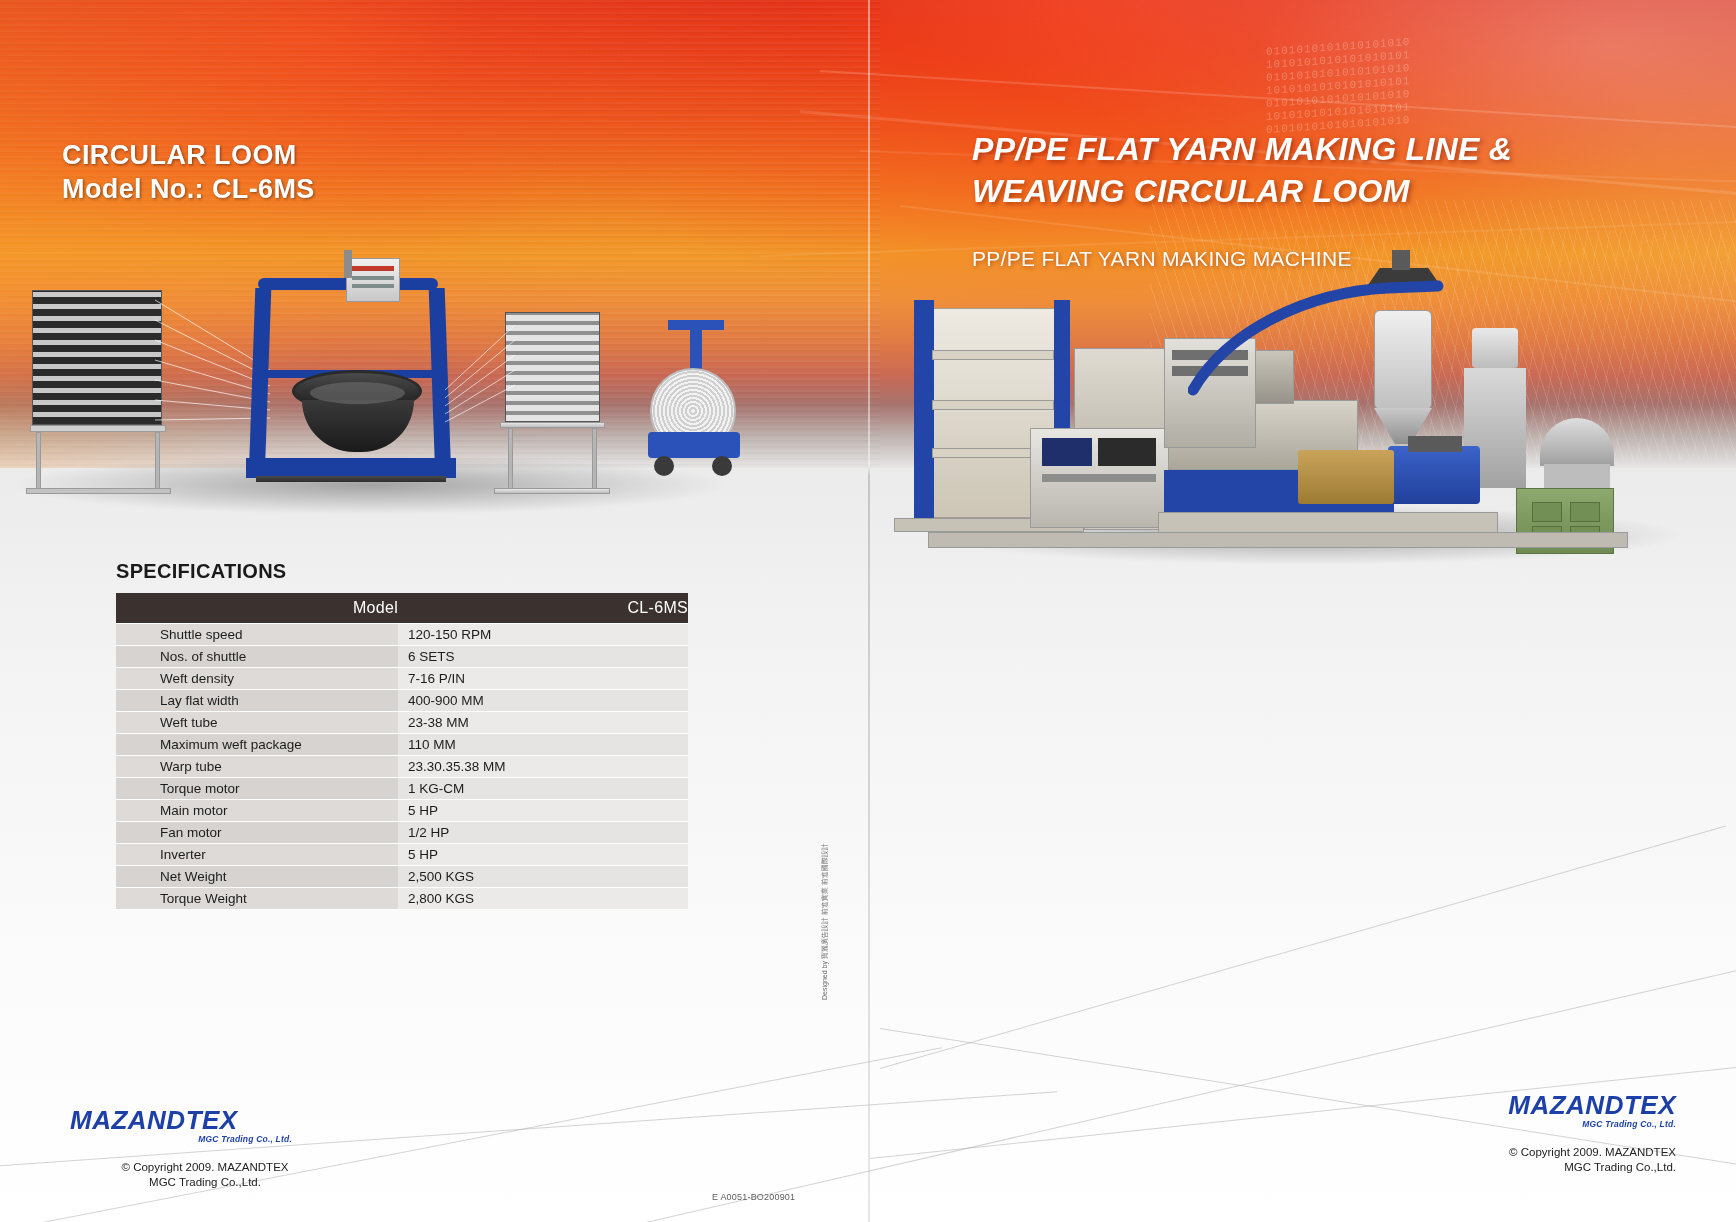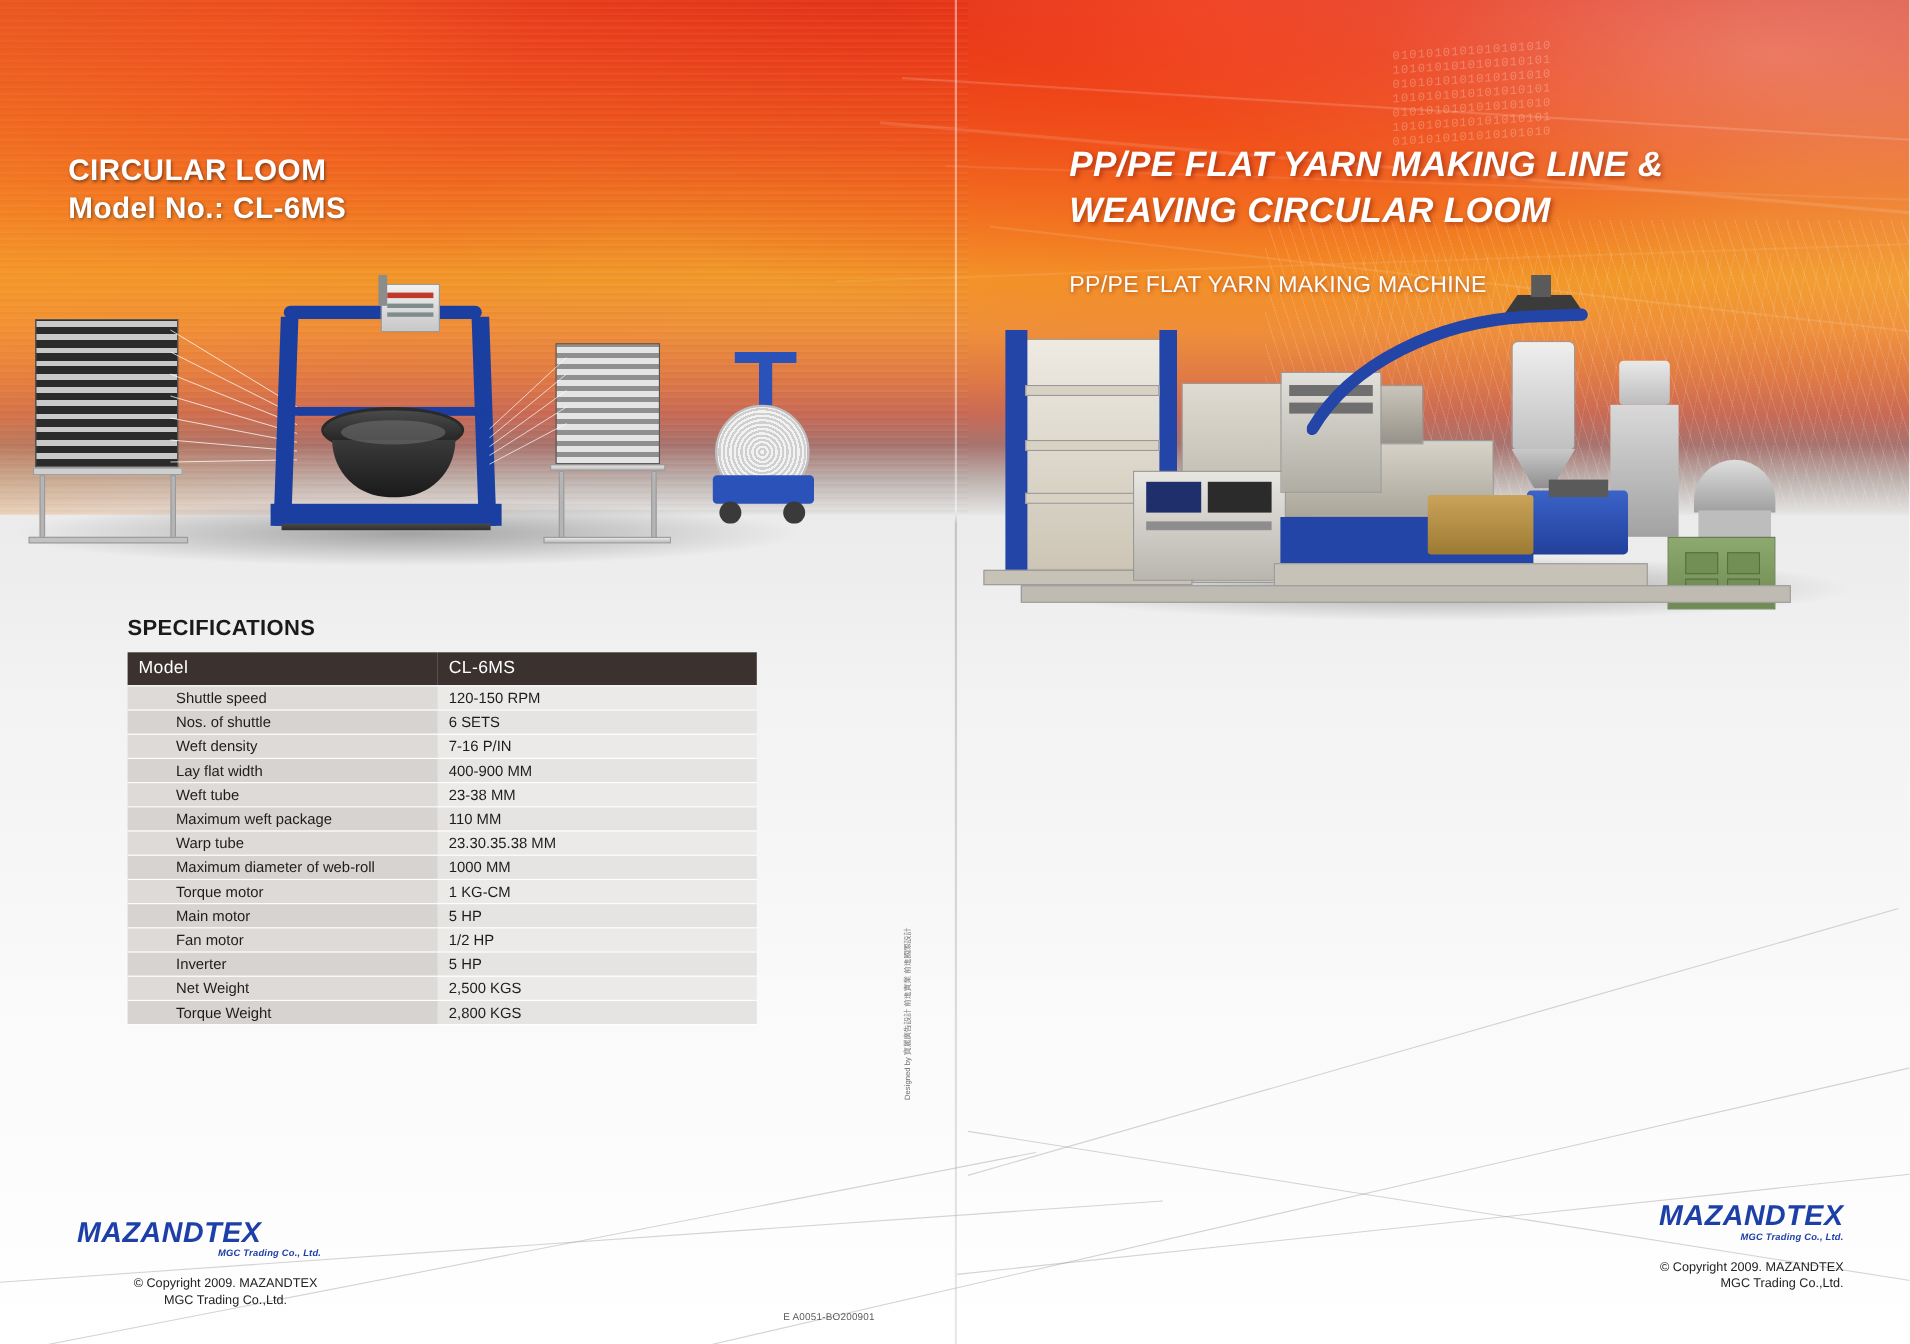--- a/index.html
+++ b/index.html
@@ -143,21 +143,21 @@
     font-size: 20px; font-weight: bold; color:#1a1a1a; letter-spacing:.3px;
     margin-bottom: 10px;
   }
   table.spec { border-collapse: collapse; width: 572px; }
   table.spec th, table.spec td {
     font-size: 13.5px; color:#1d1d1d; height:22px; padding:2px 0 2px 10px;
     border-bottom: 1px solid #ffffff;
   }
   table.spec thead th {
     background:#3b3230; color:#ffffff; font-size:16px; font-weight:normal;
-    height:30px; text-align:left; letter-spacing:.3px;
+    height:30px; text-align:right; letter-spacing:.3px;
   }
   table.spec col.c-label { width: 282px; }
   table.spec col.c-value { width: 290px; }
   table.spec tbody td.label { background:#dddad7;padding-left:44px; }
   table.spec tbody td.value { background:#eceae8; }
   table.spec tbody tr:nth-child(even) td.label { background:#d6d3d0; }
   table.spec tbody tr:nth-child(even) td.value { background:#e6e4e2; }
 
   
   .logo-block { position:absolute; text-align:center; z-index:9; }
@@ -386,24 +386,20 @@
           </tr>
         <tr>
             <td class="label">Maximum weft package</td>
             <td class="value">110 MM</td>
           </tr>
         <tr>
             <td class="label">Warp tube</td>
             <td class="value">23.30.35.38 MM</td>
           </tr>
         <tr>
-            <td class="label">Maximum diameter of web-roll</td>
-            <td class="value">1000 MM</td>
-          </tr>
-        <tr>
             <td class="label">Torque motor</td>
             <td class="value">1 KG-CM</td>
           </tr>
         <tr>
             <td class="label">Main motor</td>
             <td class="value">5 HP</td>
           </tr>
         <tr>
             <td class="label">Fan motor</td>
             <td class="value">1/2 HP</td>

